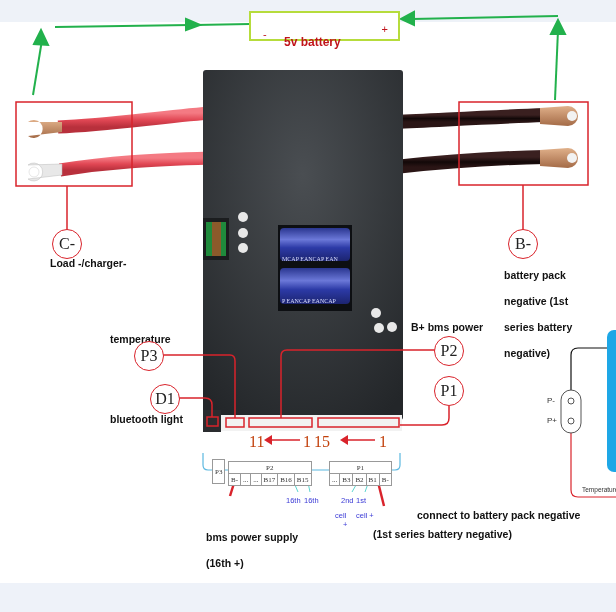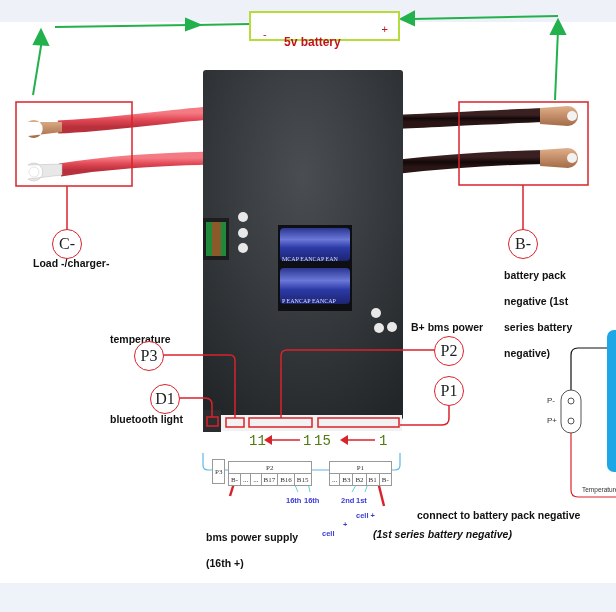--- a/index.html
+++ b/index.html
@@ -7,24 +7,24 @@
   .band-top { position: absolute; left: 0; top: 0; width: 616px; height: 22px; background: #eef2f8; }
   .band-bottom { position: absolute; left: 0; top: 583px; width: 616px; height: 29px; background: #eef2f9; }
   svg.overlay { position: absolute; left: 0; top: 0; }
   .battery-box { position: absolute; left: 249px; top: 11px; width: 151px; height: 30px; border: 2px solid #b6dc3c; background: #fff; box-sizing: border-box; }
   .battery-title { position: absolute; left: 33px; top: 22px; color: #c0141b; font-weight: bold; font-size: 12px; }
   .battery-minus { position: absolute; left: 12px; top: 15px; color: #c0141b; font-size: 11px; }
   .battery-plus { position: absolute; right: 10px; top: 10px; color: #c0141b; font-size: 11px; }
   .label { position: absolute; font-weight: bold; font-size: 10.5px; color: #111; white-space: nowrap; }
   .label-ml { line-height: 26px; white-space: normal; width: 90px; }
   .circle { position: absolute; width: 30px; height: 30px; border: 1.5px solid #d9232b; border-radius: 50%; background: #fff; box-sizing: border-box; text-align: center; line-height: 28px; font-family: "Liberation Serif", serif; font-size: 16px; color: #222; }
-  .num { position: absolute; font-family: Liberation Mono, monospace; font-size: 14px; color: #4d7c0f; }
+  .num { position: absolute; font-family: Liberation Serif, serif; font-size: 16px; color: #c2410c; }
   .pin-table { position: absolute; border-collapse: collapse; font-family: "Liberation Serif", serif; font-size: 7px; color: #333; }
   .pin-table td { border: 1px solid #999; padding: 0 2px; height: 11px; text-align: center; background: #fff; }
-  .small-blue { position: absolute; font-weight: bold; font-size: 7.5px; color: #3b3bd6; white-space: nowrap; }
+  .small-blue { position: absolute; font-weight: normal; font-size: 7.5px; color: #3b3bd6; white-space: nowrap; }
   .tiny { position: absolute; font-size: 8px; color: #333; }
 </style>
 </head>
 <body>
 
 <div class="band-top"></div>
 <div class="band-bottom"></div>
 
 <svg class="overlay" width="616" height="612" viewBox="0 0 616 612">
   <defs>
@@ -163,21 +163,21 @@
   <circle cx="571" cy="421" r="3" fill="#fff" stroke="#555"></circle>
 </svg>
 
 <div class="battery-box">
   <span class="battery-minus">-</span>
   <span class="battery-title">5v battery</span>
   <span class="battery-plus">+</span>
 </div>
 
 <div class="circle" style="left:52px;top:229px;">C-</div>
-<div class="label" style="left:33px;top:257px;">Load -/charger-</div>
+<div class="label" style="left:50px;top:257px;">Load -/charger-</div>
 
 <div class="circle" style="left:508px;top:229px;">B-</div>
 <div class="label label-ml" style="left:504px;top:262px;">battery pack negative (1st series battery negative)</div>
 
 <div class="label" style="left:110px;top:333px;">temperature</div>
 <div class="circle" style="left:134px;top:341px;">P3</div>
 
 <div class="circle" style="left:134px;top:384px;margin-left:16px;">D1</div>
 <div class="label" style="left:110px;top:413px;">bluetooth light</div>
 
@@ -225,23 +225,23 @@
     <td>B1</td>
     <td>B-</td>
   </tr>
 </tbody>
   </table>
 
 <span class="small-blue" style="left:286px;top:496px;">16th</span>
 <span class="small-blue" style="left:304px;top:496px;">16th</span>
 <span class="small-blue" style="left:341px;top:496px;">2nd</span>
 <span class="small-blue" style="left:356px;top:496px;">1st</span>
-<span class="small-blue" style="left:322px;top:511px;margin-top:18px;">cell</span>
+<span class="small-blue" style="left:335px;top:511px;">cell</span>
 <span class="small-blue" style="left:356px;top:511px;">cell +</span>
 <span class="small-blue" style="left:343px;top:520px;">+</span>
 
 <div class="label label-ml" style="left:206px;top:524px;width:100px;">bms power supply (16th +)</div>
 <div class="label" style="left:373px;top:509px;padding-left:44px;">connect to battery pack negative</div>
-<div class="label" style="left:373px;top:528px;font-style:italic;">(1st series battery negative)</div>
+<div class="label" style="left:373px;top:528px;">(1st series battery negative)</div>
 
 <span class="tiny" style="left:547px;top:396px;">P-</span>
 <span class="tiny" style="left:547px;top:416px;">P+</span>
 <span class="tiny" style="left:582px;top:486px;font-size:6.5px;">Temperature</span>
 
 </body></html>

